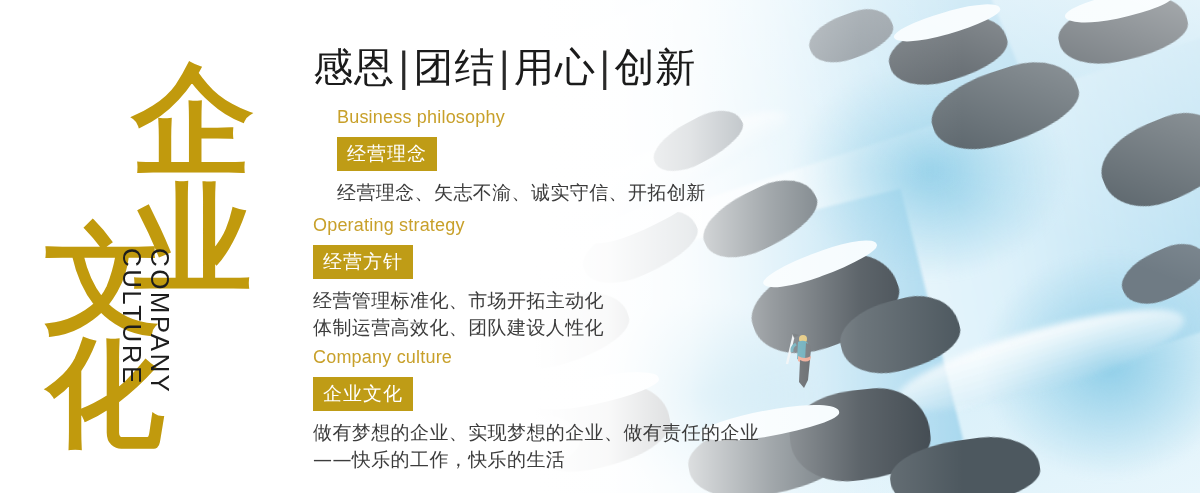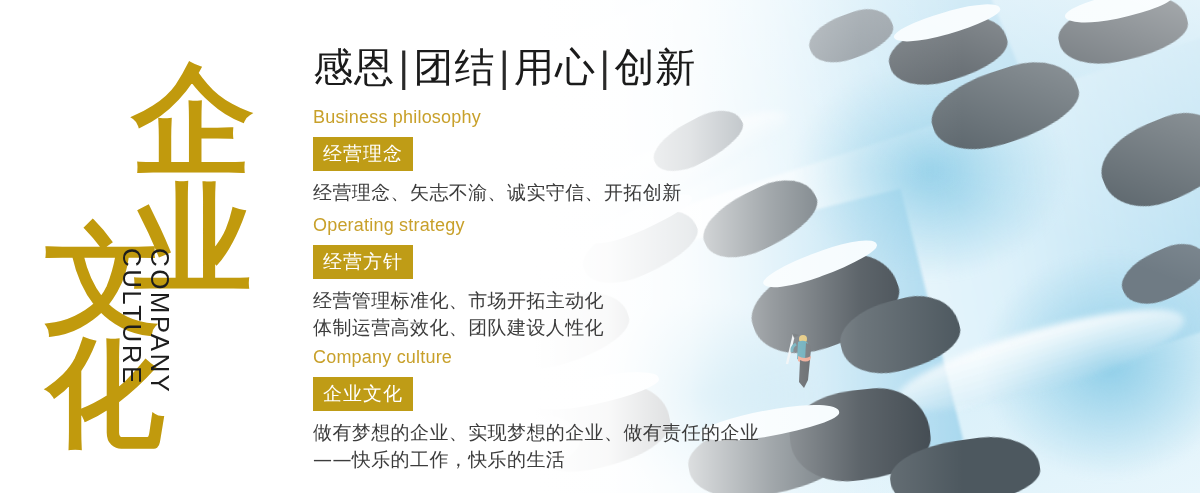--- a/index.html
+++ b/index.html
@@ -112,21 +112,21 @@
     font-weight:400;
     letter-spacing:1px;
     white-space:nowrap;
   }
   #headline .sep{
     color:#2a2a2a;
     font-weight:300;
     padding:0 2px;
   }
   .block{position:absolute;left:4px;width:470px;}
-  #block1{top:104px;}
+  #block1{top:104px;margin-left:24px;}
   #block2{top:212px;}
   #block3{top:344px;}
   .eng{
     color:#c8a02a;
     font-size:18px;
     letter-spacing:.2px;
     line-height:1.5;
     white-space:nowrap;
   }
   .badge{

